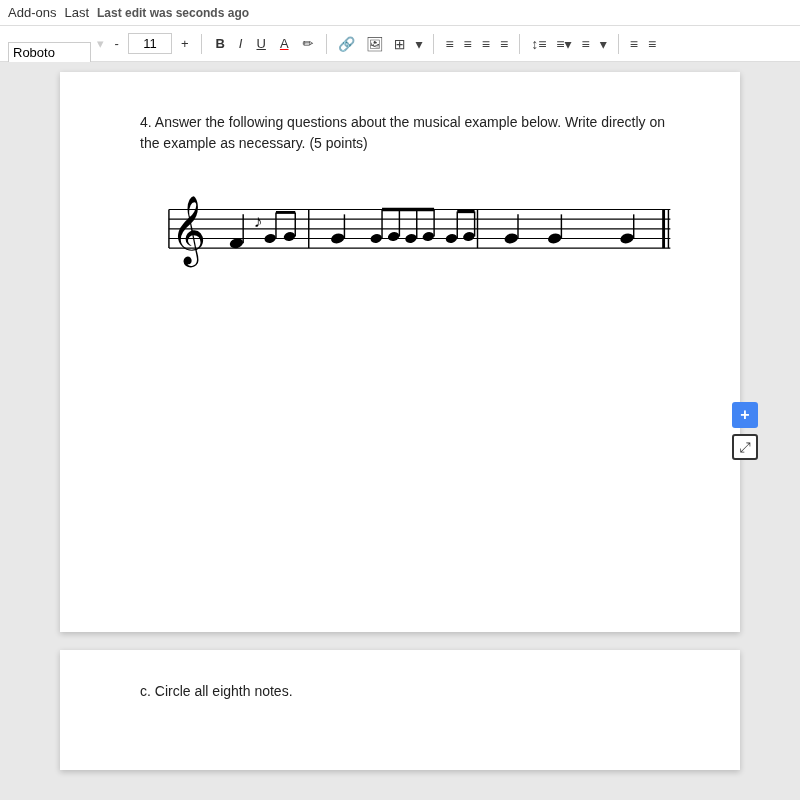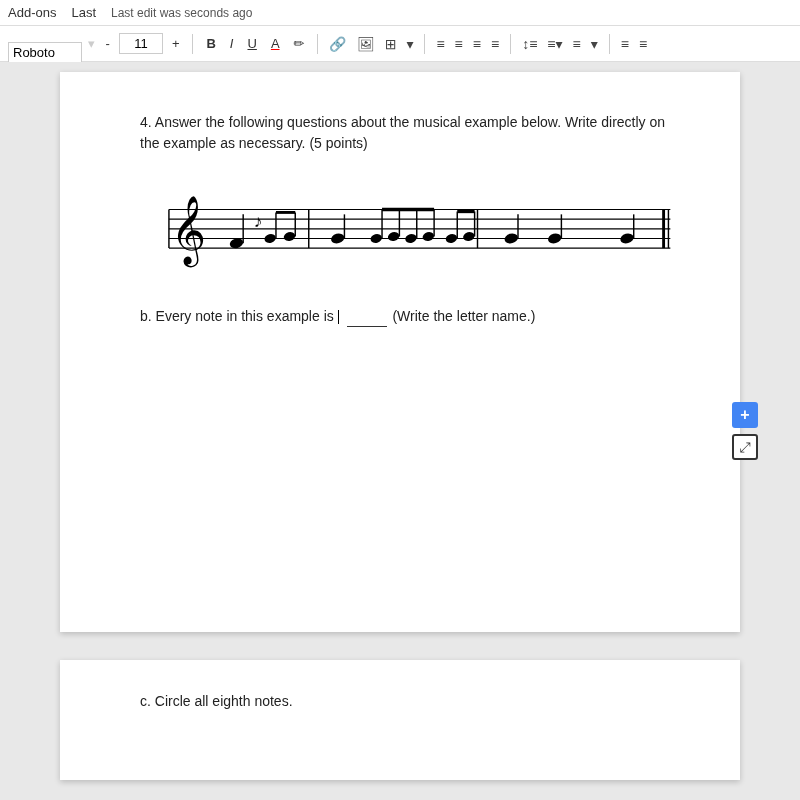--- a/index.html
+++ b/index.html
@@ -11,47 +11,48 @@
       overflow: hidden;
     }
 
     
     .menu-bar {
       background: #fff;
       border-bottom: 1px solid #ddd;
       padding: 2px 8px;
       display: flex;
       align-items: center;
-      gap: 15px;
+      gap: 8px;
       font-size: 13px;
       color: #333;
       height: 26px;
     }
     .menu-bar span { cursor: pointer; }
     .menu-bar .last-edit {
       color: #555;
       font-size: 12px;
+      font-weight: bold;
     }
 
     
     .toolbar {
       background: #fff;
       border-bottom: 1px solid #ddd;
       padding: 4px 8px;
       display: flex;
       align-items: center;
       gap: 4px;
       height: 36px;
       font-size: 13px;
     }
     .toolbar-font {
       border: 1px solid #ccc;
       padding: 2px 4px;
       font-size: 13px;
-      width: 74px;
+      width: 83px;
       margin-top: 18px;
     }
     .toolbar-sep {
       color: #ccc;
       margin: 0 2px;
     }
     .toolbar-size {
       border: 1px solid #ccc;
       padding: 2px 4px;
       font-size: 13px;
@@ -84,20 +85,21 @@
 
     
     .main-area {
       background: #e8e8e8;
       height: calc(800px - 62px);
       display: flex;
       flex-direction: column;
       align-items: center;
       padding: 10px 0;
       position: relative;
+      gap: 8px;
     }
 
     
     .doc-page {
       background: #fff;
       width: 680px;
       min-height: 560px;
       box-shadow: 0 2px 6px rgba(0,0,0,0.2);
       padding: 40px 60px 40px 80px;
       position: relative;
@@ -130,21 +132,21 @@
       margin-bottom: 18px;
     }
 
     
     .doc-page-2 {
       background: #fff;
       width: 680px;
       min-height: 120px;
       box-shadow: 0 2px 6px rgba(0,0,0,0.2);
       padding: 30px 60px 30px 80px;
-      margin-top: 28px;
+      margin-top: 10px;
     }
 
     
     .side-buttons {
       position: absolute;
       right: 42px;
       top: 50%;
       transform: translateY(-50%);
       display: flex;
       flex-direction: column;
@@ -305,27 +307,20 @@
 
         <ellipse cx="430" cy="60" rx="7" ry="5" fill="#000" transform="rotate(-15, 430, 60)"></ellipse>
         <line x1="437" y1="60" x2="437" y2="35" stroke="#000" stroke-width="1.5"></line>
 
         <ellipse cx="505" cy="60" rx="7" ry="5" fill="#000" transform="rotate(-15, 505, 60)"></ellipse>
         <line x1="512" y1="60" x2="512" y2="35" stroke="#000" stroke-width="1.5"></line>
       </svg>
     </div>
 
 
-    <div class="sub-question">
-      <span>b. </span>
-      <span>Every note in this example is </span>
-      <span class="cursor-line"></span>
-      <span class="answer-line">&nbsp;</span>
-      <span> (Write the letter name.)</span>
-    </div>
 
   </div>
 
   <div class="doc-page-2">
     <div class="sub-question">
       <span>c. </span>
       <span>Circle all eighth notes.</span>
     </div>
   </div>
 

